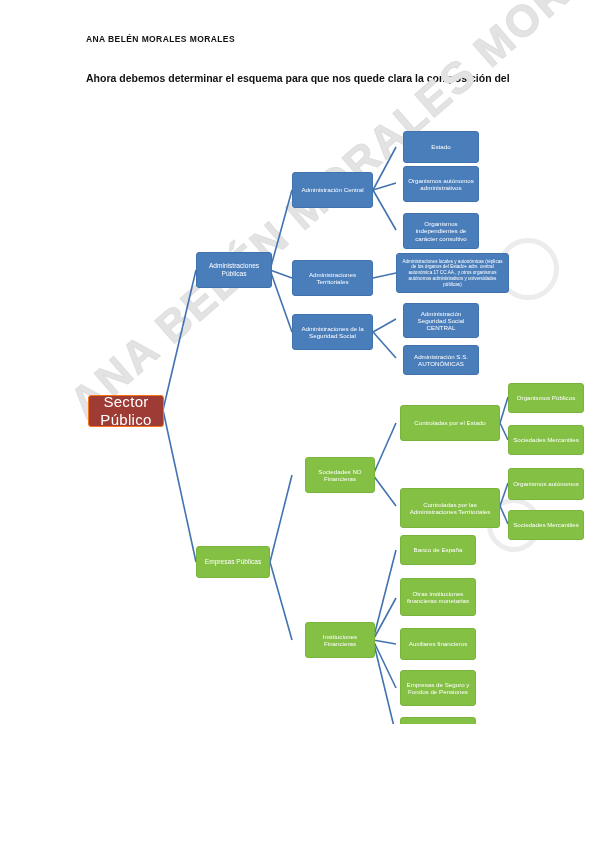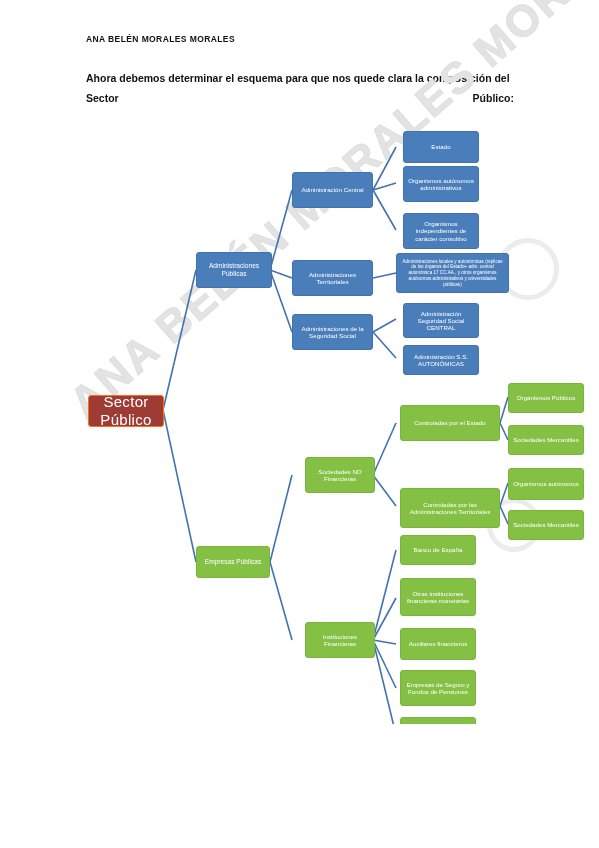--- a/index.html
+++ b/index.html
@@ -71,24 +71,20 @@
 </style>
 </head>
 <body>
 
 <div class="page">
 
   <div class="author">ANA BELÉN MORALES MORALES</div>
 
   <div class="para">
     <span class="line1">Ahora debemos determinar el esquema para que nos quede clara la composición del</span>
-    <span class="line2">
-      <span>Sector</span>
-      <span>Público:</span>
-    </span>
   </div>
 
   <div class="watermark">ANA BELÉN MORALES MORALES</div>
   <div class="wm-ring"></div>
   <div class="wm-ring2"></div>
 
   <div class="diagram">
 
     <svg class="edges" viewBox="0 0 599 680">
       <g fill="none" stroke="#4273B0" stroke-width="1.6">

